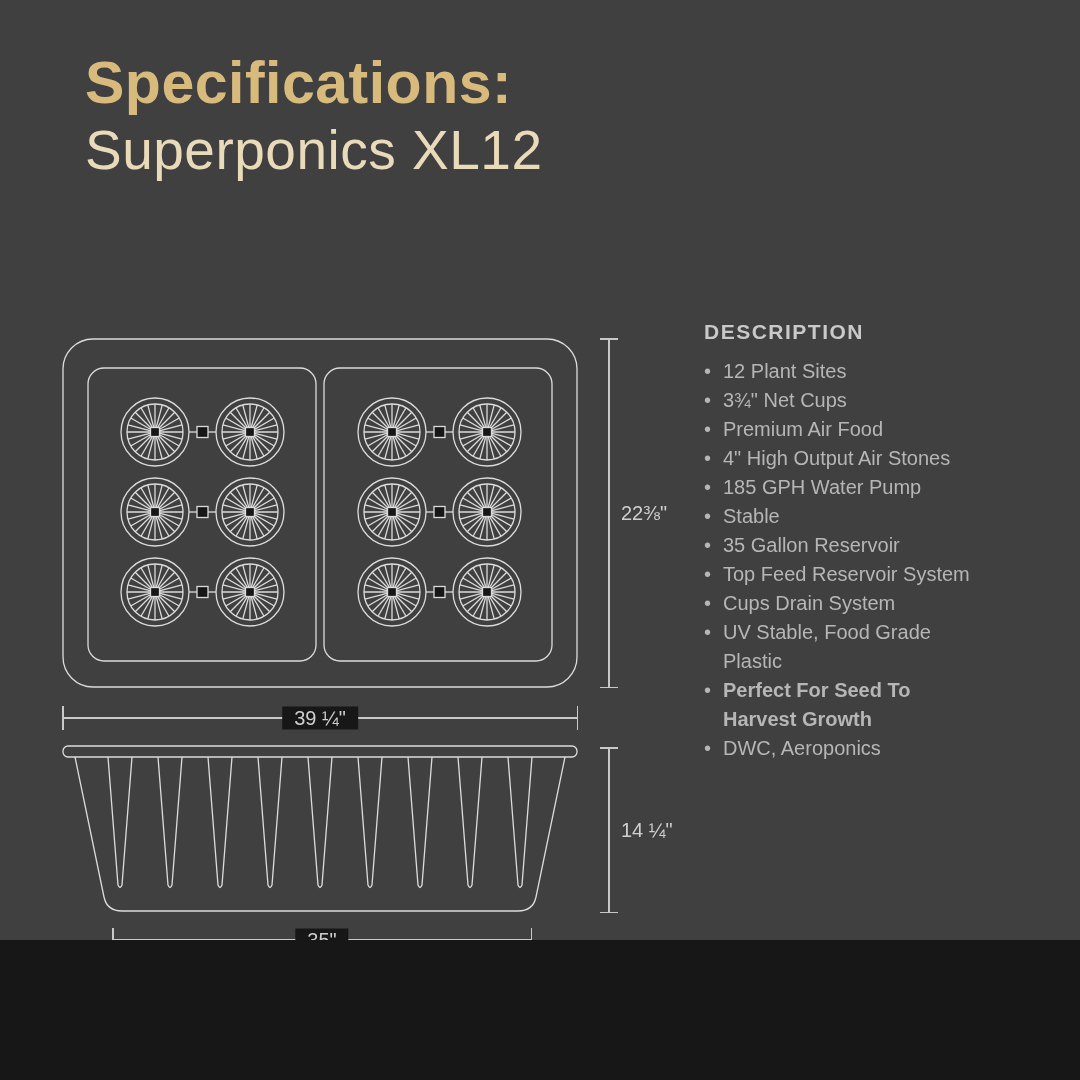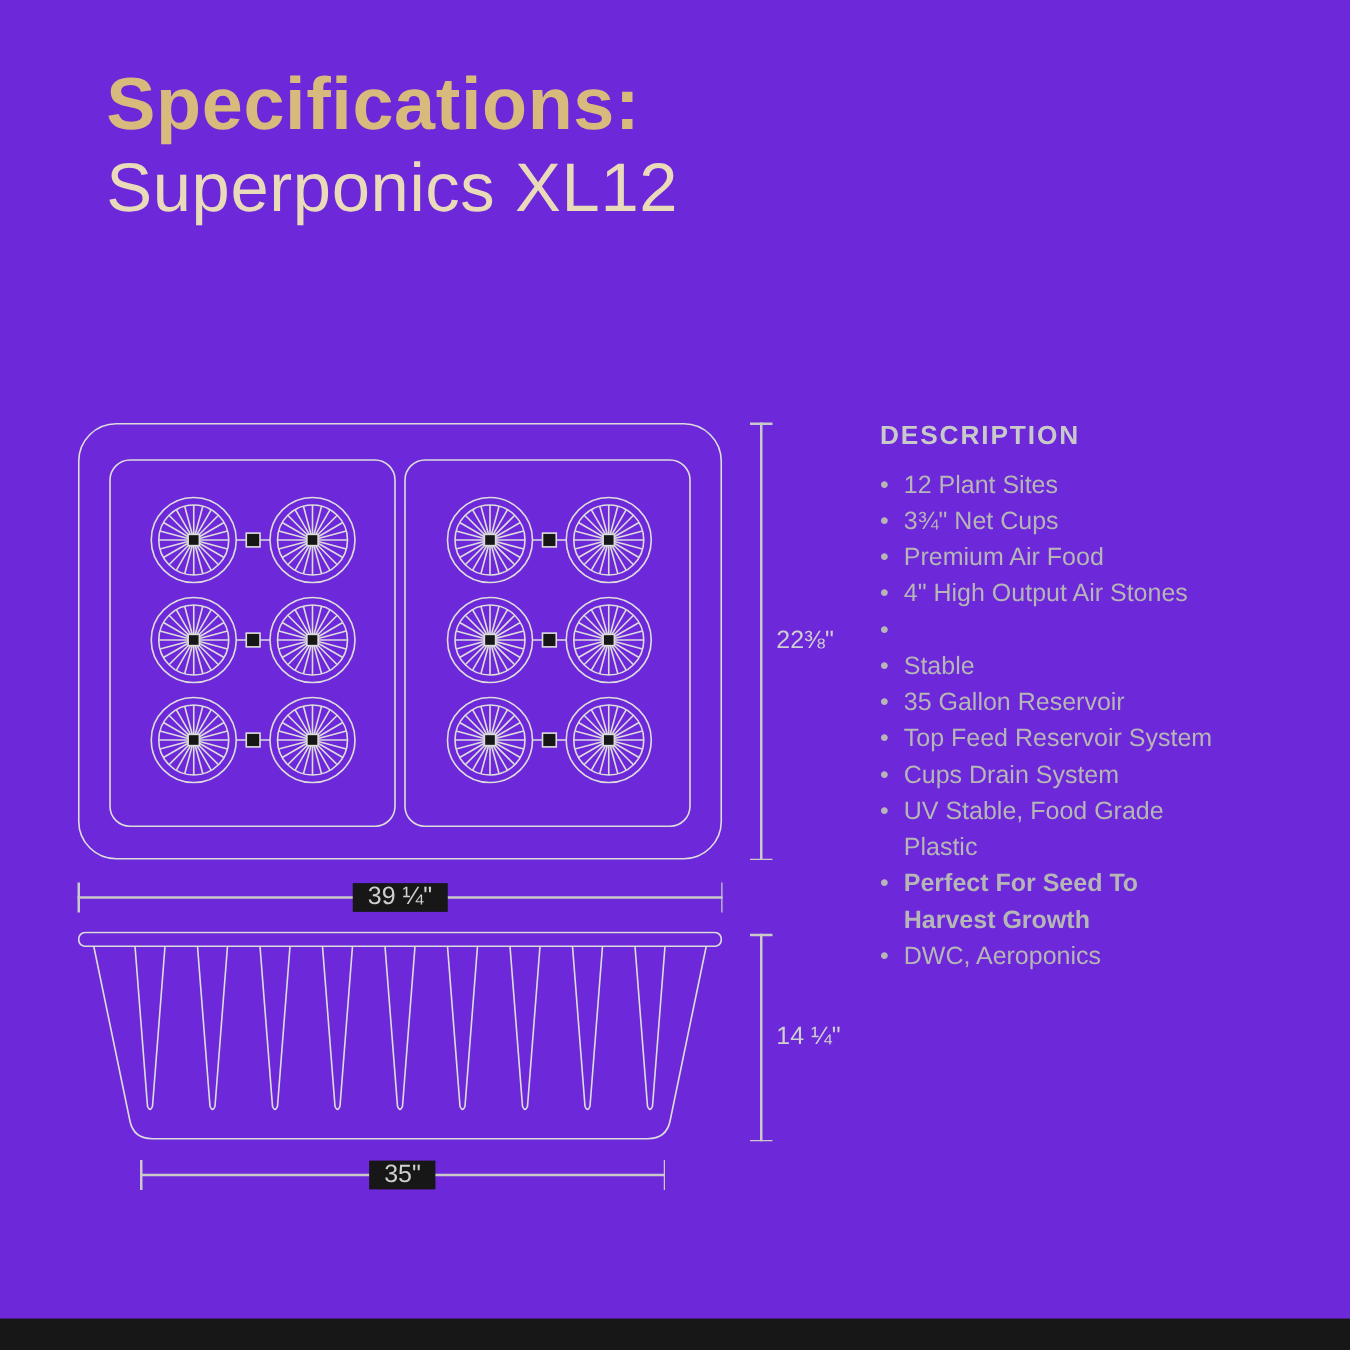--- a/index.html
+++ b/index.html
@@ -1,16 +1,16 @@
 <!DOCTYPE html>
 <html><head>
 <meta charset="utf-8">
 <style>
   html,body{margin:0;padding:0;background:#171717;}
-  .stage{position:relative;width:1080px;height:1055px;background:#6d28d9;overflow:hidden;
+  .stage{position:relative;width:1080px;height:940px;background:#404040;overflow:hidden;
          font-family:"Liberation Sans",sans-serif;}
 
   
   .title-block{position:absolute;left:85px;top:50px;}
   .title-block h1{margin:0;font-size:59px;font-weight:700;color:#d8ba7c;letter-spacing:.5px;line-height:1.12;}
   .title-block h2{margin:4px 0 0;font-size:55px;font-weight:400;color:#e9dab9;letter-spacing:.5px;line-height:1.12;}
 
   
   .topview{position:absolute;left:62px;top:338px;}
   .sideview{position:absolute;left:62px;top:745px;}
@@ -31,21 +31,21 @@
   .hdim .cap.l{left:0}.hdim .cap.r{right:0}
   .hdim .lbl{position:absolute;left:50%;top:50%;transform:translate(-50%,-50%);
              background:#171717;padding:0 12px;font-size:20px;color:#cfcfcf;white-space:nowrap;}
 
   #dim-top-height{left:598px;top:338px;height:350px;}
   #dim-top-width{left:62px;top:706px;width:516px;}
   #dim-side-height{left:598px;top:747px;height:166px;}
   #dim-side-width{left:112px;top:928px;width:420px;}
 
   
-  .desc{position:absolute;left:704px;top:337px;width:316px;}
+  .desc{position:absolute;left:704px;top:320px;width:316px;}
   .desc h3{margin:0 0 13px;font-size:21px;font-weight:700;letter-spacing:1.5px;color:#c9c9c9;}
   .desc ul{list-style:none;margin:0;padding:0;}
   .desc li{display:flex;font-size:20px;line-height:29px;color:#b6b6b6;}
   .desc li .b{width:19px;flex:none;}
   .desc li .t{display:block;}
   .desc li:nth-child(10) .t{max-width:212px;}
   .desc li:nth-child(11) .t{max-width:200px;font-weight:bold;}
 </style>
 </head>
 <body>
@@ -170,20 +170,21 @@
       <li>
           <span class="b">•</span>
           <span class="t">Premium Air Food</span>
         </li>
       <li>
           <span class="b">•</span>
           <span class="t">4" High Output Air Stones</span>
         </li>
       <li>
           <span class="b">•</span>
+          <span class="t">185 GPH Water Pump</span>
         </li>
       <li>
           <span class="b">•</span>
           <span class="t">Stable</span>
         </li>
       <li>
           <span class="b">•</span>
           <span class="t">35 Gallon Reservoir</span>
         </li>
       <li>

